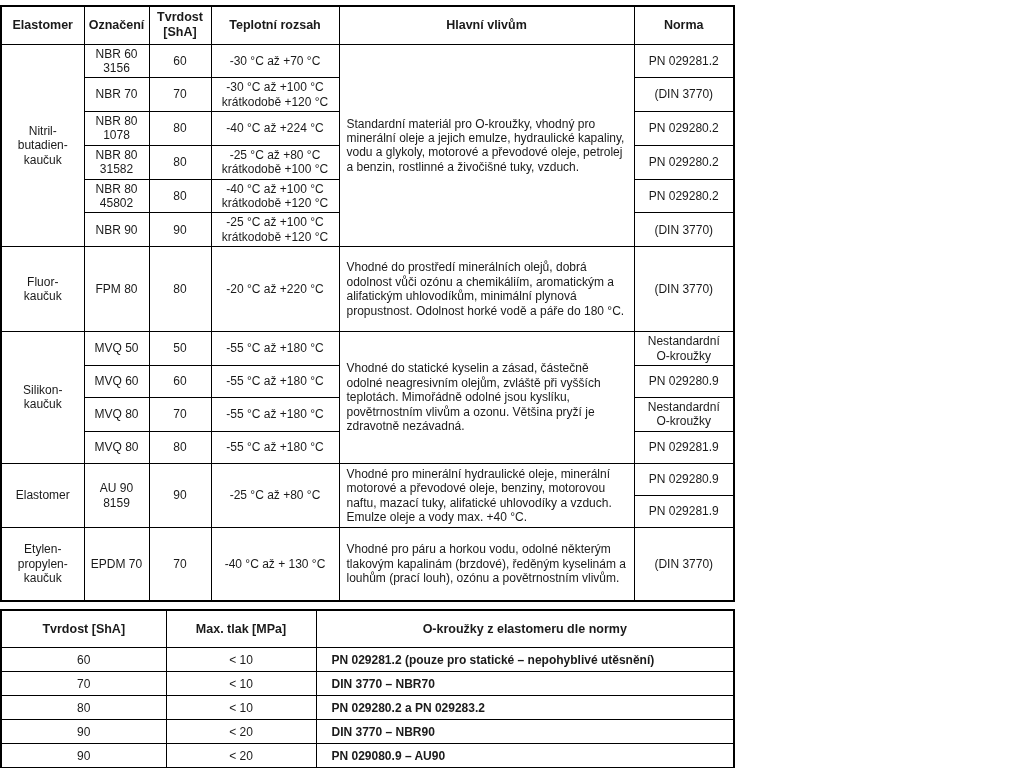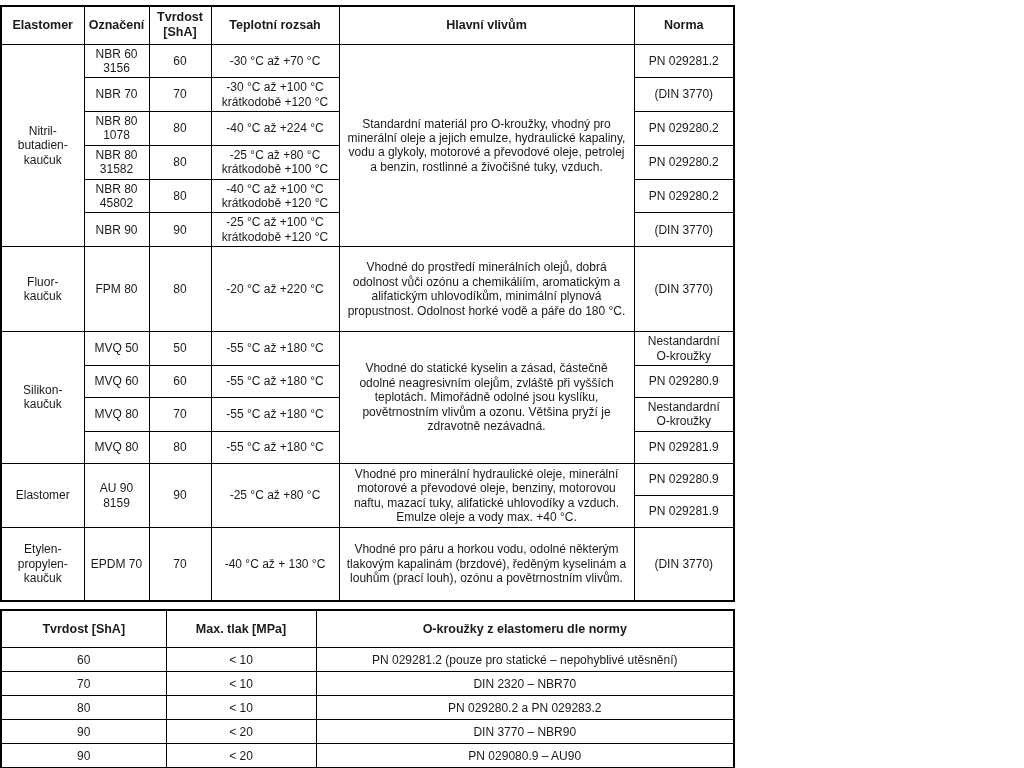--- a/index.html
+++ b/index.html
@@ -22,23 +22,23 @@
     border: 1px solid #000;
     font-size: 12px;
     line-height: 1.2;
     padding: 2px 4px;
     text-align: center;
     vertical-align: middle;
     overflow: hidden;
   }
   th { font-weight: bold; font-size: 12.5px; }
   .pre { white-space: pre-line; }
-  .left { text-align: center; }
+  .left { text-align: left; }
   .pouziti { padding: 3px 7px; font-size: 12px; }
-  .t2 td.left { padding-left: 4px; }
+  .t2 td.left { padding-left: 15px; font-weight: bold; }
 </style>
 </head>
 <body>
 
 <div class="page">
 
   <table class="t1">
     <colgroup>
       <col style="width:83px">
         <col style="width:65px">
@@ -189,21 +189,21 @@
     </tr>
 
     <tr style="height:24px">
       <td>60</td>
       <td>&lt; 10</td>
       <td class="left">PN 029281.2 (pouze pro statické – nepohyblivé utěsnění)</td>
     </tr>
     <tr style="height:24px">
       <td>70</td>
       <td>&lt; 10</td>
-      <td class="left">DIN 2320 – NBR70</td>
+      <td class="left">DIN 3770 – NBR70</td>
     </tr>
     <tr style="height:24px">
       <td>80</td>
       <td>&lt; 10</td>
       <td class="left">PN 029280.2 a PN 029283.2</td>
     </tr>
     <tr style="height:24px">
       <td>90</td>
       <td>&lt; 20</td>
       <td class="left">DIN 3770 – NBR90</td>

